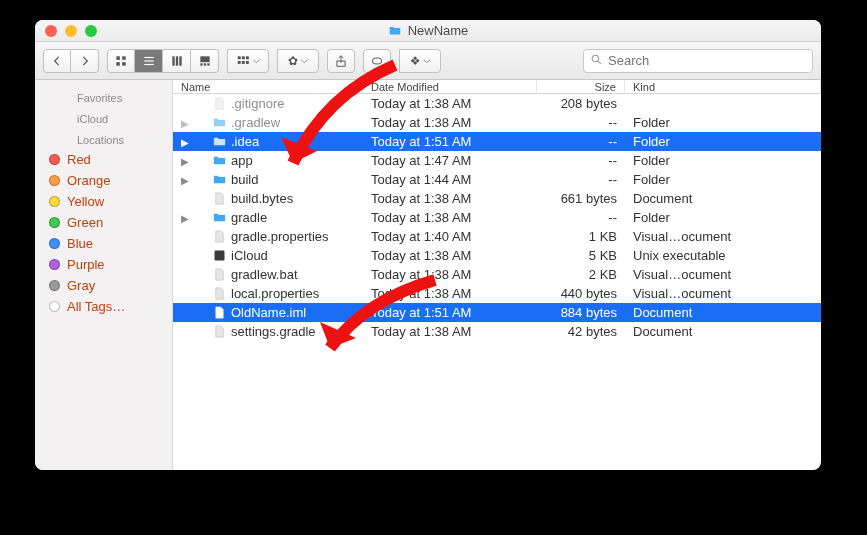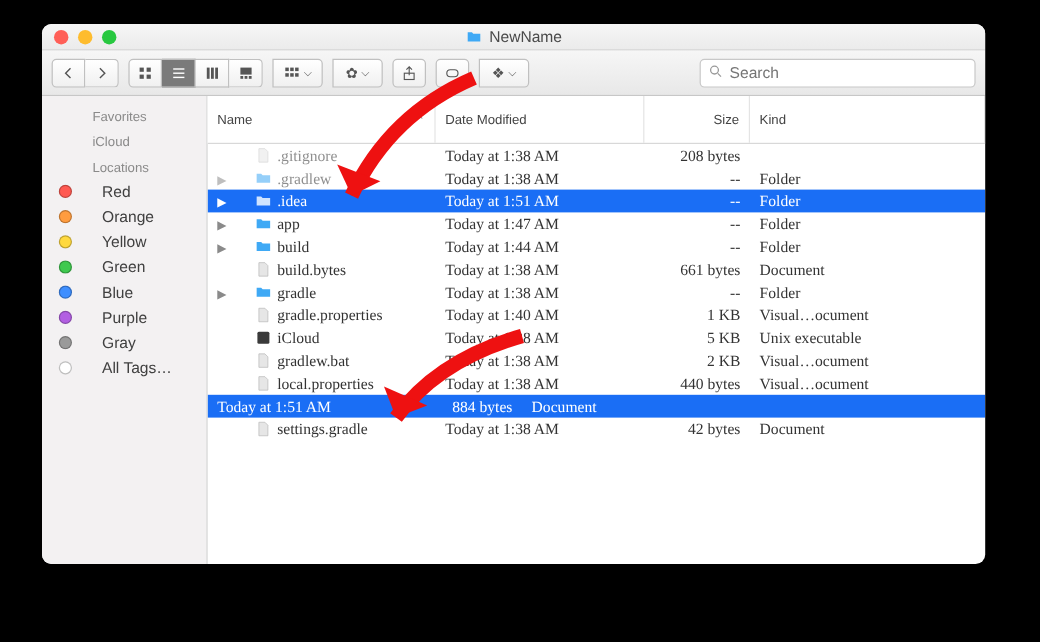--- a/index.html
+++ b/index.html
@@ -17,28 +17,28 @@
   .seg .btn + .btn { border-left:none; }
   .seg .btn:first-child{border-radius:4px 0 0 4px;} .seg .btn:last-child{border-radius:0 4px 4px 0;}
   .btn.solo{border-radius:4px;}
   .btn.active{background:#7a7a7a;color:#fff;}
   .btn svg{width:14px;height:14px;}
   .search { flex:1; height:24px; border:1px solid #c8c8c8; border-radius:4px; background:#fff; display:flex; align-items:center; padding:0 6px; color:#999; gap:5px; max-width:230px; margin-left:auto;}
   .search input{border:none;outline:none;flex:1;font-size:13px;color:#333;background:transparent;}
   .body { display:flex; height:calc(100% - 60px); }
   .sidebar { width:138px; background:#f3f1f2; border-right:1px solid #d8d8d8; padding:6px 0; overflow:hidden;}
   .sb-head { font-size:11px; color:#8a8a8a; padding:6px 14px 3px;margin-left:28px; }
-  .sb-item { display:flex; align-items:center; gap:25px; padding:3px 14px; font-size:13px; color:#404040;}
+  .sb-item { display:flex; align-items:center; gap:7px; padding:3px 14px; font-size:13px; color:#c2410c;}
   .dot{width:11px;height:11px;border-radius:50%;border:1px solid rgba(0,0,0,0.25);} 
   .main { flex:1; display:flex; flex-direction:column; }
-  .cols { display:flex; height:40px; border-bottom:1px solid #d8d8d8; background:#fff; font-size:11px; color:#444;}
+  .cols { display:flex; height:14px; border-bottom:1px solid #d8d8d8; background:#fff; font-size:11px; color:#444;}
   .col { display:flex; align-items:center; padding:0 8px; border-right:1px solid #e4e4e4;}
   .cName{flex:0 0 190px;} .cDate{flex:0 0 174px;} .cSize{flex:0 0 88px; justify-content:flex-end;} .cKind{flex:1;}
   .sortcaret{margin-left:auto;font-size:9px;color:#888;}
-  .rows { flex:1; overflow:auto;font-family:Liberation Serif, serif; }
+  .rows { flex:1; overflow:auto; }
   .row { display:flex; height:19px; align-items:center; font-size:13px; color:#333;}
   .row.sel { background:#1a6ef5; color:#fff; }
   .c { padding:0 8px; overflow:hidden; white-space:nowrap; text-overflow:ellipsis;}
   .c.name{flex:0 0 190px; display:flex; align-items:center; gap:4px;}
   .c.date{flex:0 0 174px;} .c.size{flex:0 0 88px; text-align:right;} .c.kind{flex:1;}
   .disc{width:10px;text-align:center;color:#8a8a8a;font-size:10px;}
   .row.sel .disc{color:#fff;}
   .indent{width:27px;display:inline-block;}
   .fico{width:15px;height:15px;display:inline-flex;align-items:center;justify-content:center;}
   .fico.folder svg{fill:#3fa9f5;} .row.sel .fico.folder svg{fill:#cfe3ff;}
@@ -362,20 +362,29 @@
                   <path d="M6 3h8l4 4v14H6z" stroke-width="1"></path>
                 </svg>
               </span>
               <span>local.properties</span>
             </div>
             <div class="c date">Today at 1:38 AM</div>
             <div class="c size">440 bytes</div>
             <div class="c kind">Visual…ocument</div>
           </div>
           <div class="row sel">
+            <div class="c name" style="">
+              <span class="indent"><span class="disc"></span></span>
+              <span class="fico doc">
+                <svg viewBox="0 0 24 24">
+                  <path d="M6 3h8l4 4v14H6z" stroke-width="1"></path>
+                </svg>
+              </span>
+              <span>OldName.iml</span>
+            </div>
             <div class="c date">Today at 1:51 AM</div>
             <div class="c size">884 bytes</div>
             <div class="c kind">Document</div>
           </div>
           <div class="row">
             <div class="c name" style="">
               <span class="indent"><span class="disc"></span></span>
               <span class="fico doc">
                 <svg viewBox="0 0 24 24">
                   <path d="M6 3h8l4 4v14H6z" stroke-width="1"></path>

